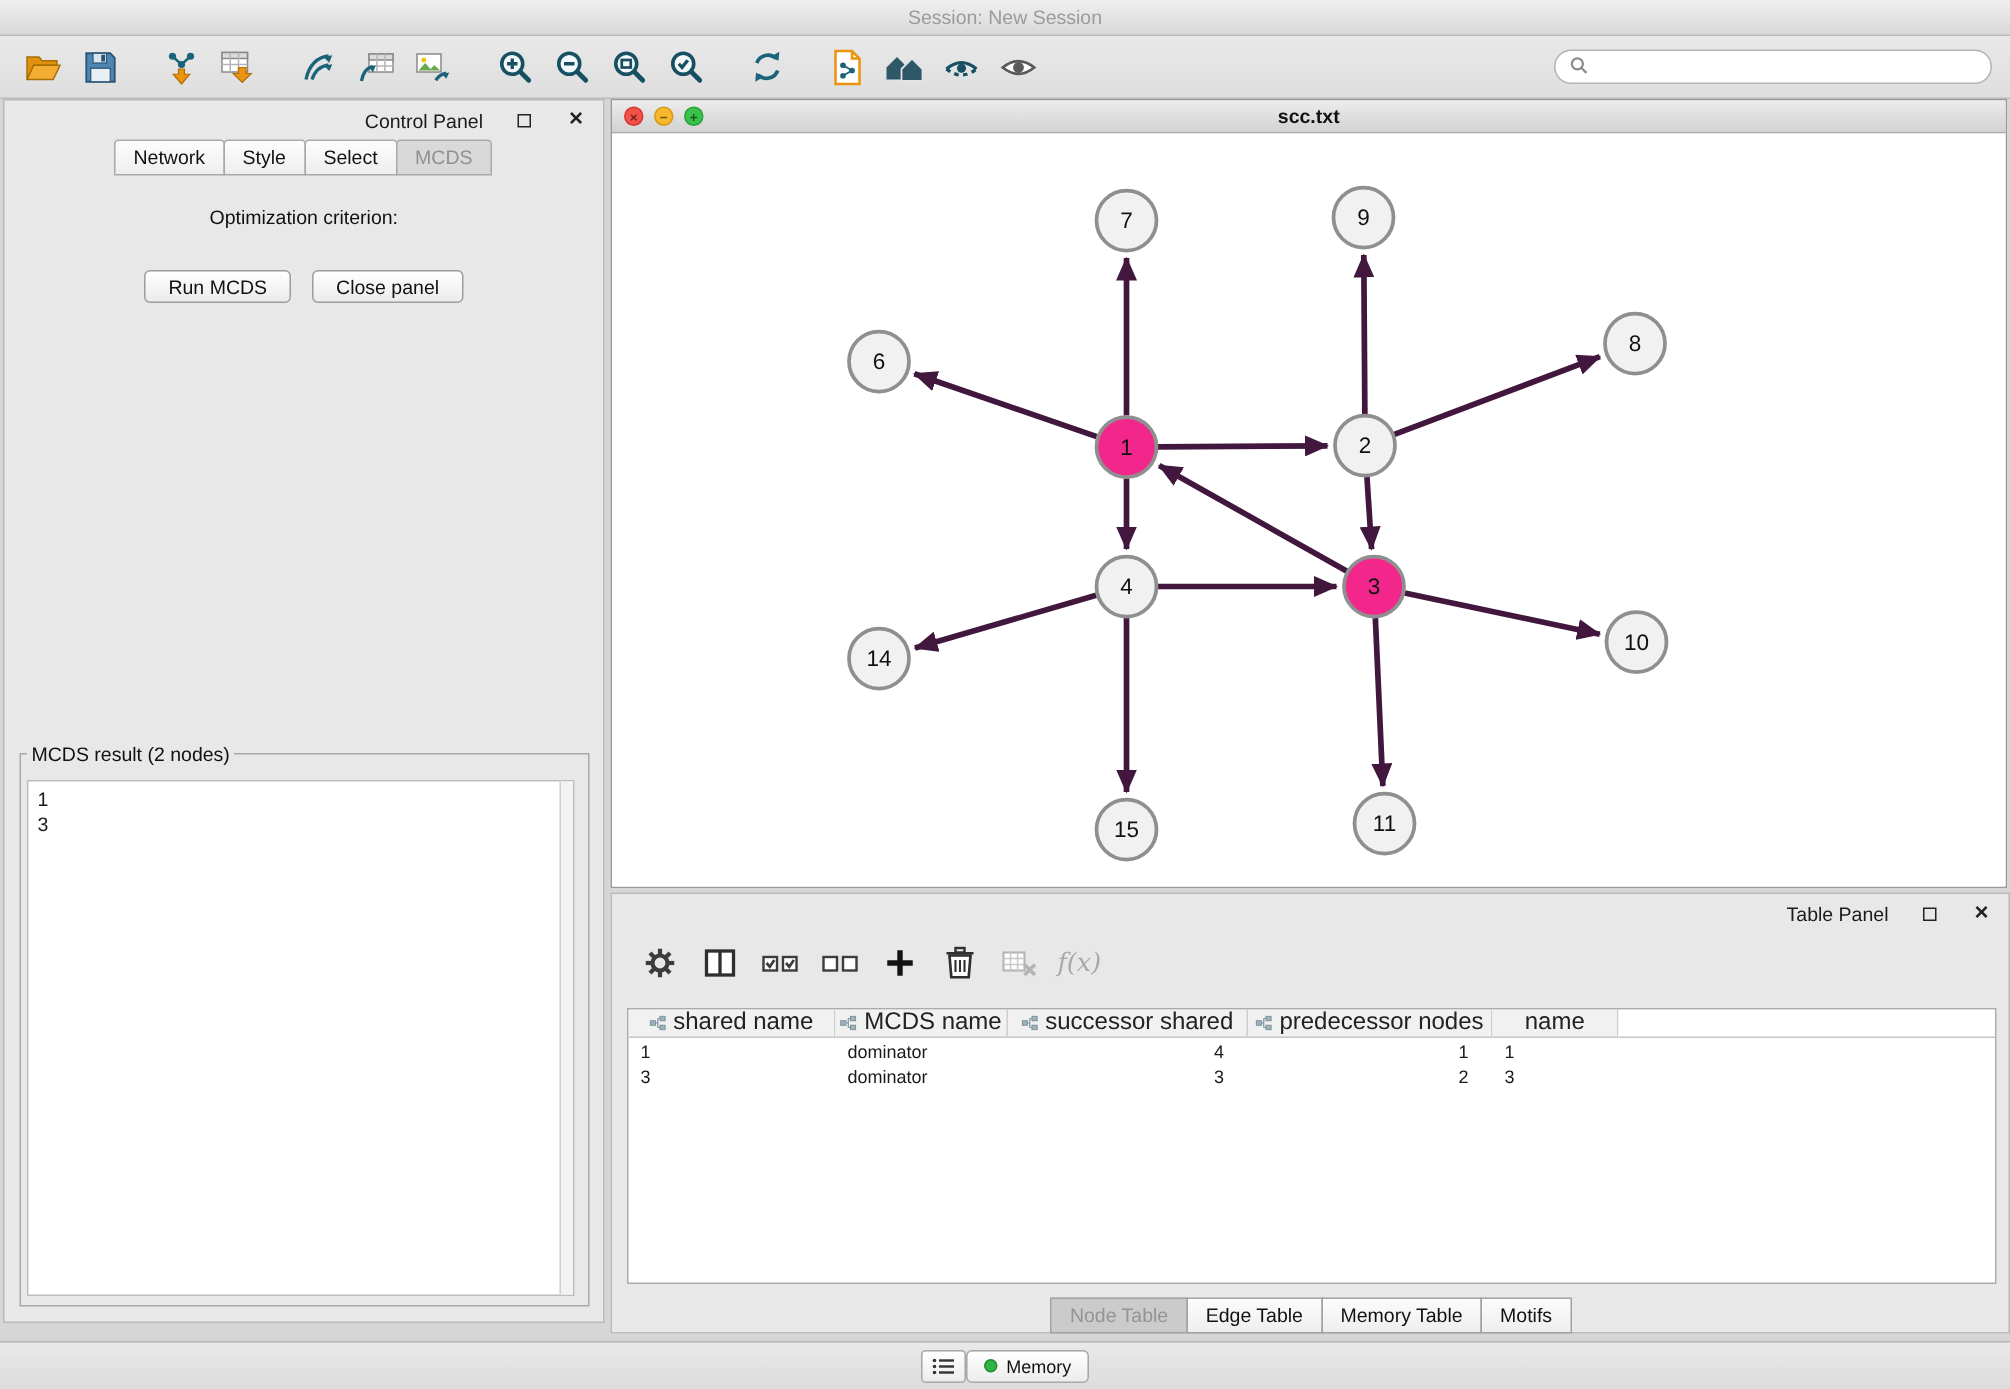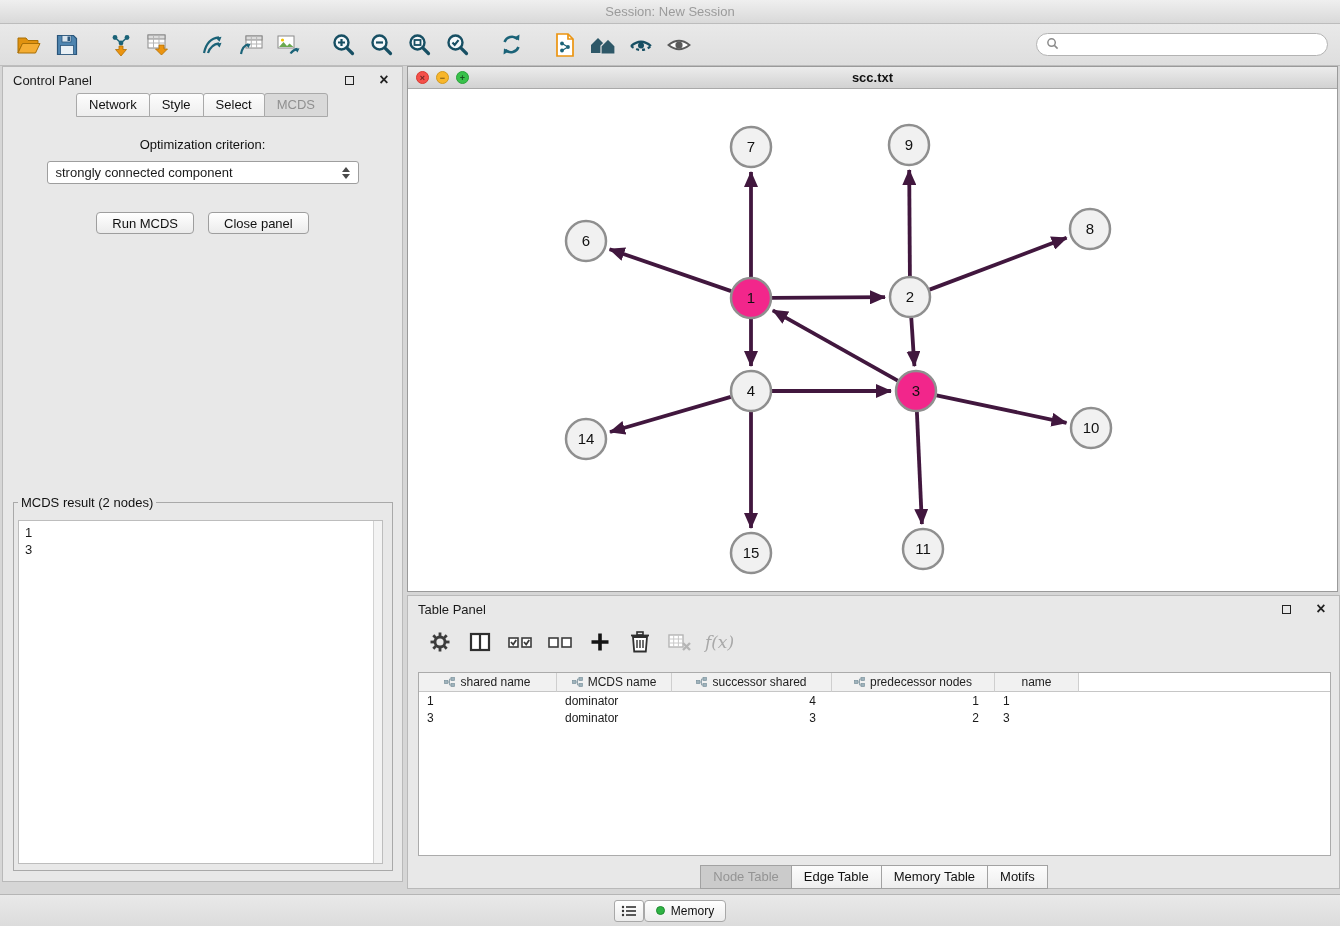--- a/index.html
+++ b/index.html
@@ -11,21 +11,21 @@
 .titlebar-text{color:#9b9b9b;font-size:13px;}
 
 
 .toolbar{position:absolute;left:0;top:24px;width:1340px;height:42px;background:linear-gradient(#e9e9e9,#dedede);border-bottom:1px solid #bdbdbd;display:flex;align-items:center;padding:0 12px 0 10px;}
 .tbi{width:38px;height:34px;display:flex;align-items:center;justify-content:center;flex:0 0 auto;border-radius:4px;}
 .tgap{width:16px;flex:0 0 auto;}
 .searchbox{margin-left:auto;width:292px;height:23px;background:#fff;border:1px solid #b3b3b3;border-radius:12px;display:flex;align-items:center;padding:0 9px;gap:6px;}
 .searchbox input{border:none;outline:none;flex:1;font-size:12px;background:transparent;font-family:"Liberation Sans",sans-serif;}
 
 
-.panel-header{height:26px;display:flex;align-items:center;padding:0 10px;gap:19px;}
+.panel-header{height:26px;display:flex;align-items:center;padding:0 10px;gap:19px;text-align:right;}
 .panel-title{font-size:13px;color:#1a1a1a;flex:1;}
 .win-btn{width:16px;height:16px;display:flex;align-items:center;justify-content:center;}
 .boxglyph{width:9px;height:9px;border:1.5px solid #222;display:inline-block;}
 .close-glyph{font-size:16px;font-weight:bold;color:#222;line-height:1;}
 
 
 .control-panel{position:absolute;left:2px;top:66px;width:401px;height:816px;background:#e8e8e8;border:1px solid #b9b9b9;}
 .cp-tabs{display:flex;padding-left:73px;height:24px;align-items:flex-end;}
 .cp-tab{border:1px solid #a9a9a9;background:linear-gradient(#fdfdfd,#eeeeee);padding:3px 12px 4px;font-size:13px;border-radius:3px 3px 0 0;margin-right:-1px;color:#111;}
 .cp-tab.active{background:#d9d9d9;color:#909090;}
@@ -54,21 +54,21 @@
 .tl-green{left:48px;background:#39c14b;border:1px solid #28a239;}
 .nw-canvas{position:absolute;left:0;top:22px;right:0;bottom:0;background:#fff;overflow:hidden;}
 
 
 .table-panel{position:absolute;left:407px;top:595px;width:933px;height:294px;background:#e8e8e8;border:1px solid #b9b9b9;}
 .tp-toolbar{display:flex;align-items:center;gap:13px;padding-left:18px;height:40px;}
 .tti{width:27px;height:27px;display:flex;align-items:center;justify-content:center;}
 .fx{font-family:"DejaVu Serif",serif;font-style:italic;font-size:17px;color:#a8a8a8;}
 .dtable{position:absolute;left:10px;top:76px;width:913px;height:184px;background:#fff;border:1px solid #ababab;overflow:hidden;}
 .dt-header{display:flex;height:19px;}
-.dt-h{display:flex;align-items:center;justify-content:center;gap:5px;font-size:12px;border-right:1px solid #cfcfcf;border-bottom:1px solid #c6c6c6;background:#f1f1f1;color:#222;}
+.dt-h{display:flex;align-items:center;justify-content:center;gap:5px;font-size:16px;border-right:1px solid #cfcfcf;border-bottom:1px solid #c6c6c6;background:#f1f1f1;color:#222;}
 .dt-h.filler{flex:1;background:#fff;border-right:none;}
 .c1{width:138px;}.c2{width:115px;}.c3{width:160px;}.c4{width:163px;}.c5{width:84px;}
 .dt-row{display:flex;height:17px;font-size:12px;align-items:center;}
 .dt-c{overflow:hidden;white-space:nowrap;}
 .dt-c.l{padding-left:8px;text-align:left;}
 .dt-c.r{padding-right:16px;text-align:right;}
 .tp-tabs{position:absolute;left:0;right:0;top:269px;display:flex;justify-content:center;}
 .tp-tab{border:1px solid #a2a2a2;background:linear-gradient(#fcfcfc,#eeeeee);padding:3px 12px 4px;font-size:13px;margin-right:-1px;color:#111;}
 .tp-tab.active{background:#cbcbcb;color:#949494;}
 
@@ -235,27 +235,20 @@
       </span>
   </div>
   <div class="cp-tabs">
     <div class="cp-tab">Network</div>
     <div class="cp-tab">Style</div>
     <div class="cp-tab">Select</div>
     <div class="cp-tab active">MCDS</div>
   </div>
   <div class="cp-body">
     <div class="opt-label">Optimization criterion:</div>
-    <div class="cp-select">
-      <span class="sel-text">strongly connected component</span>
-      <span class="sel-arrows">
-          <i class="up"></i>
-          <i class="down"></i>
-        </span>
-    </div>
     <div class="btn-row">
       <button class="btn">Run MCDS</button>
       <button class="btn">Close panel</button>
     </div>
   </div>
   <fieldset class="result-box">
     <legend>MCDS result (2 nodes)</legend>
     <div class="result-inner">
       <div>1</div>
       <div>3</div>

